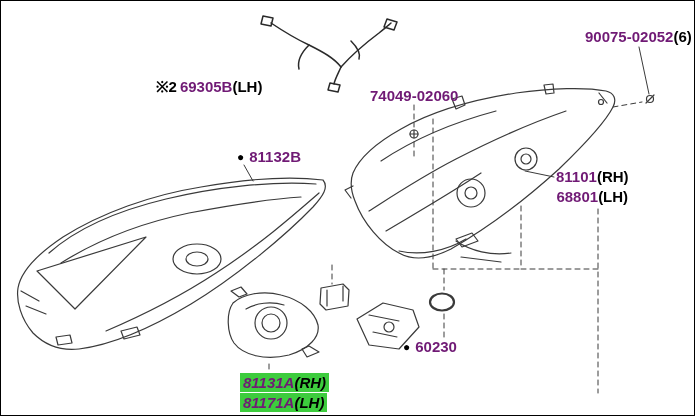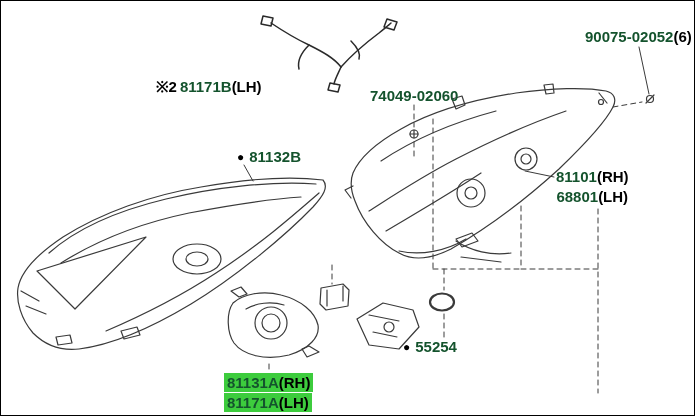--- a/index.html
+++ b/index.html
@@ -8,21 +8,21 @@
     background:#ffffff; border:1px solid #000; box-sizing:border-box;
     overflow:hidden;
     font-family:"Liberation Sans", sans-serif;
   }
   #art { position:absolute; left:0; top:0; z-index:0; }
   .label {
     position:absolute; z-index:2; white-space:nowrap;
     font:700 15px "Liberation Sans", sans-serif; color:#000;
     line-height:20px;
   }
-  .num { color:#14532d; }
+  .num { color:#701a75; }
   .pre { color:#000; margin-right:3px; }
   .suf { color:#000; }
   .bullet { color:#000; font-size:12px; margin-right:5px; vertical-align:1px; }
   .green-row {
     background:#3dcc3d; padding:0 3px; width:max-content;
     margin-bottom:1px; line-height:19px;
   }
 </style>
 </head>
 <body>
@@ -132,21 +132,21 @@
       <path d="M645,102 l8,-8"></path>
     </g>
   </svg>
 
   <div class="label" style="left:584px; top:26px;">
     <span class="num">90075-02052</span><span class="suf">(6)</span>
   </div>
 
   <div class="label" style="left:155px; top:76px;">
     <div>
-      <span class="pre">※2</span><span class="num">81171B</span><span class="suf">(LH)</span>
+      <span class="pre">※2</span><span class="num">69305B</span><span class="suf">(LH)</span>
     </div>
   </div>
 
   <div class="label" style="left:369px; top:85px;">
     <span class="num">74049-02060</span>
   </div>
 
   <div class="label" style="left:236px; top:146px;">
     <span class="bullet">●</span><span class="num">81132B</span>
   </div>
@@ -157,24 +157,24 @@
     </div>
     <div>
       <span class="num">68801</span><span class="suf">(LH)</span>
     </div>
   </div>
 
   <div class="label" style="left:306px; top:227px;">
   </div>
 
   <div class="label" style="left:402px; top:336px;">
-    <span class="bullet">●</span><span class="num">55254</span>
+    <span class="bullet">●</span><span class="num">60230</span>
   </div>
 
-  <div class="label" style="left:223px; top:372px;">
+  <div class="label" style="left:239px; top:372px;font-style:italic;">
     <div class="green-row">
       <span class="num">81131A</span><span class="suf">(RH)</span>
     </div>
     <div class="green-row">
       <span class="num">81171A</span><span class="suf">(LH)</span>
     </div>
   </div>
 
 </div>
 

